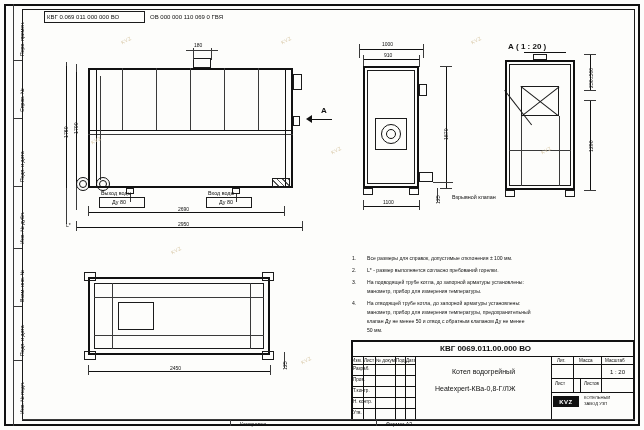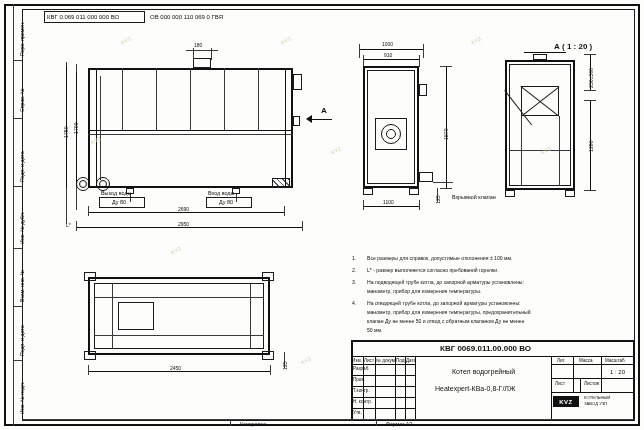--- a/index.html
+++ b/index.html
@@ -251,21 +251,21 @@
   <div class="ln vl thin" style="left:363px; top:200px; height:10px;"></div>
   <div class="ln vl thin" style="left:419px; top:200px; height:10px;"></div>
   <div class="dim-txt" style="left:383px; top:199px;">1100</div>
 
   <div class="ln vl thin" style="left:437px; top:188px; height:14px;"></div>
   <div class="txt rot" style="left:436px; top:204px;">125</div>
 
   <div class="ln hl thin" style="left:433px; top:182px; width:20px;"></div>
   <div class="cap" style="left:452px; top:194px;">Взрывной клапан</div>
 
-  <div class="txt8 txt b" style="left:554px; top:42px;">А ( 1 : 20 )</div>
+  <div class="txt8 txt b" style="left:508px; top:42px;">А ( 1 : 20 )</div>
   <div class="ln hl thick" style="left:524px; top:52px; width:42px;"></div>
 
   <div class="box2" style="left:505px; top:60px; width:70px; height:130px;"></div>
   <div class="box" style="left:509px; top:64px; width:62px; height:122px;"></div>
 
   <div class="box" style="left:521px; top:86px; width:38px; height:30px;"></div>
   <div class="ln" style="left:521px; top:86px; width:48px; height:1px; transform-origin:0 0; transform:rotate(38deg);"></div>
   <div class="ln" style="left:521px; top:116px; width:48px; height:1px; transform-origin:0 0; transform:rotate(-38deg);"></div>
 
   <div class="box" style="left:533px; top:54px; width:14px; height:6px;"></div>

